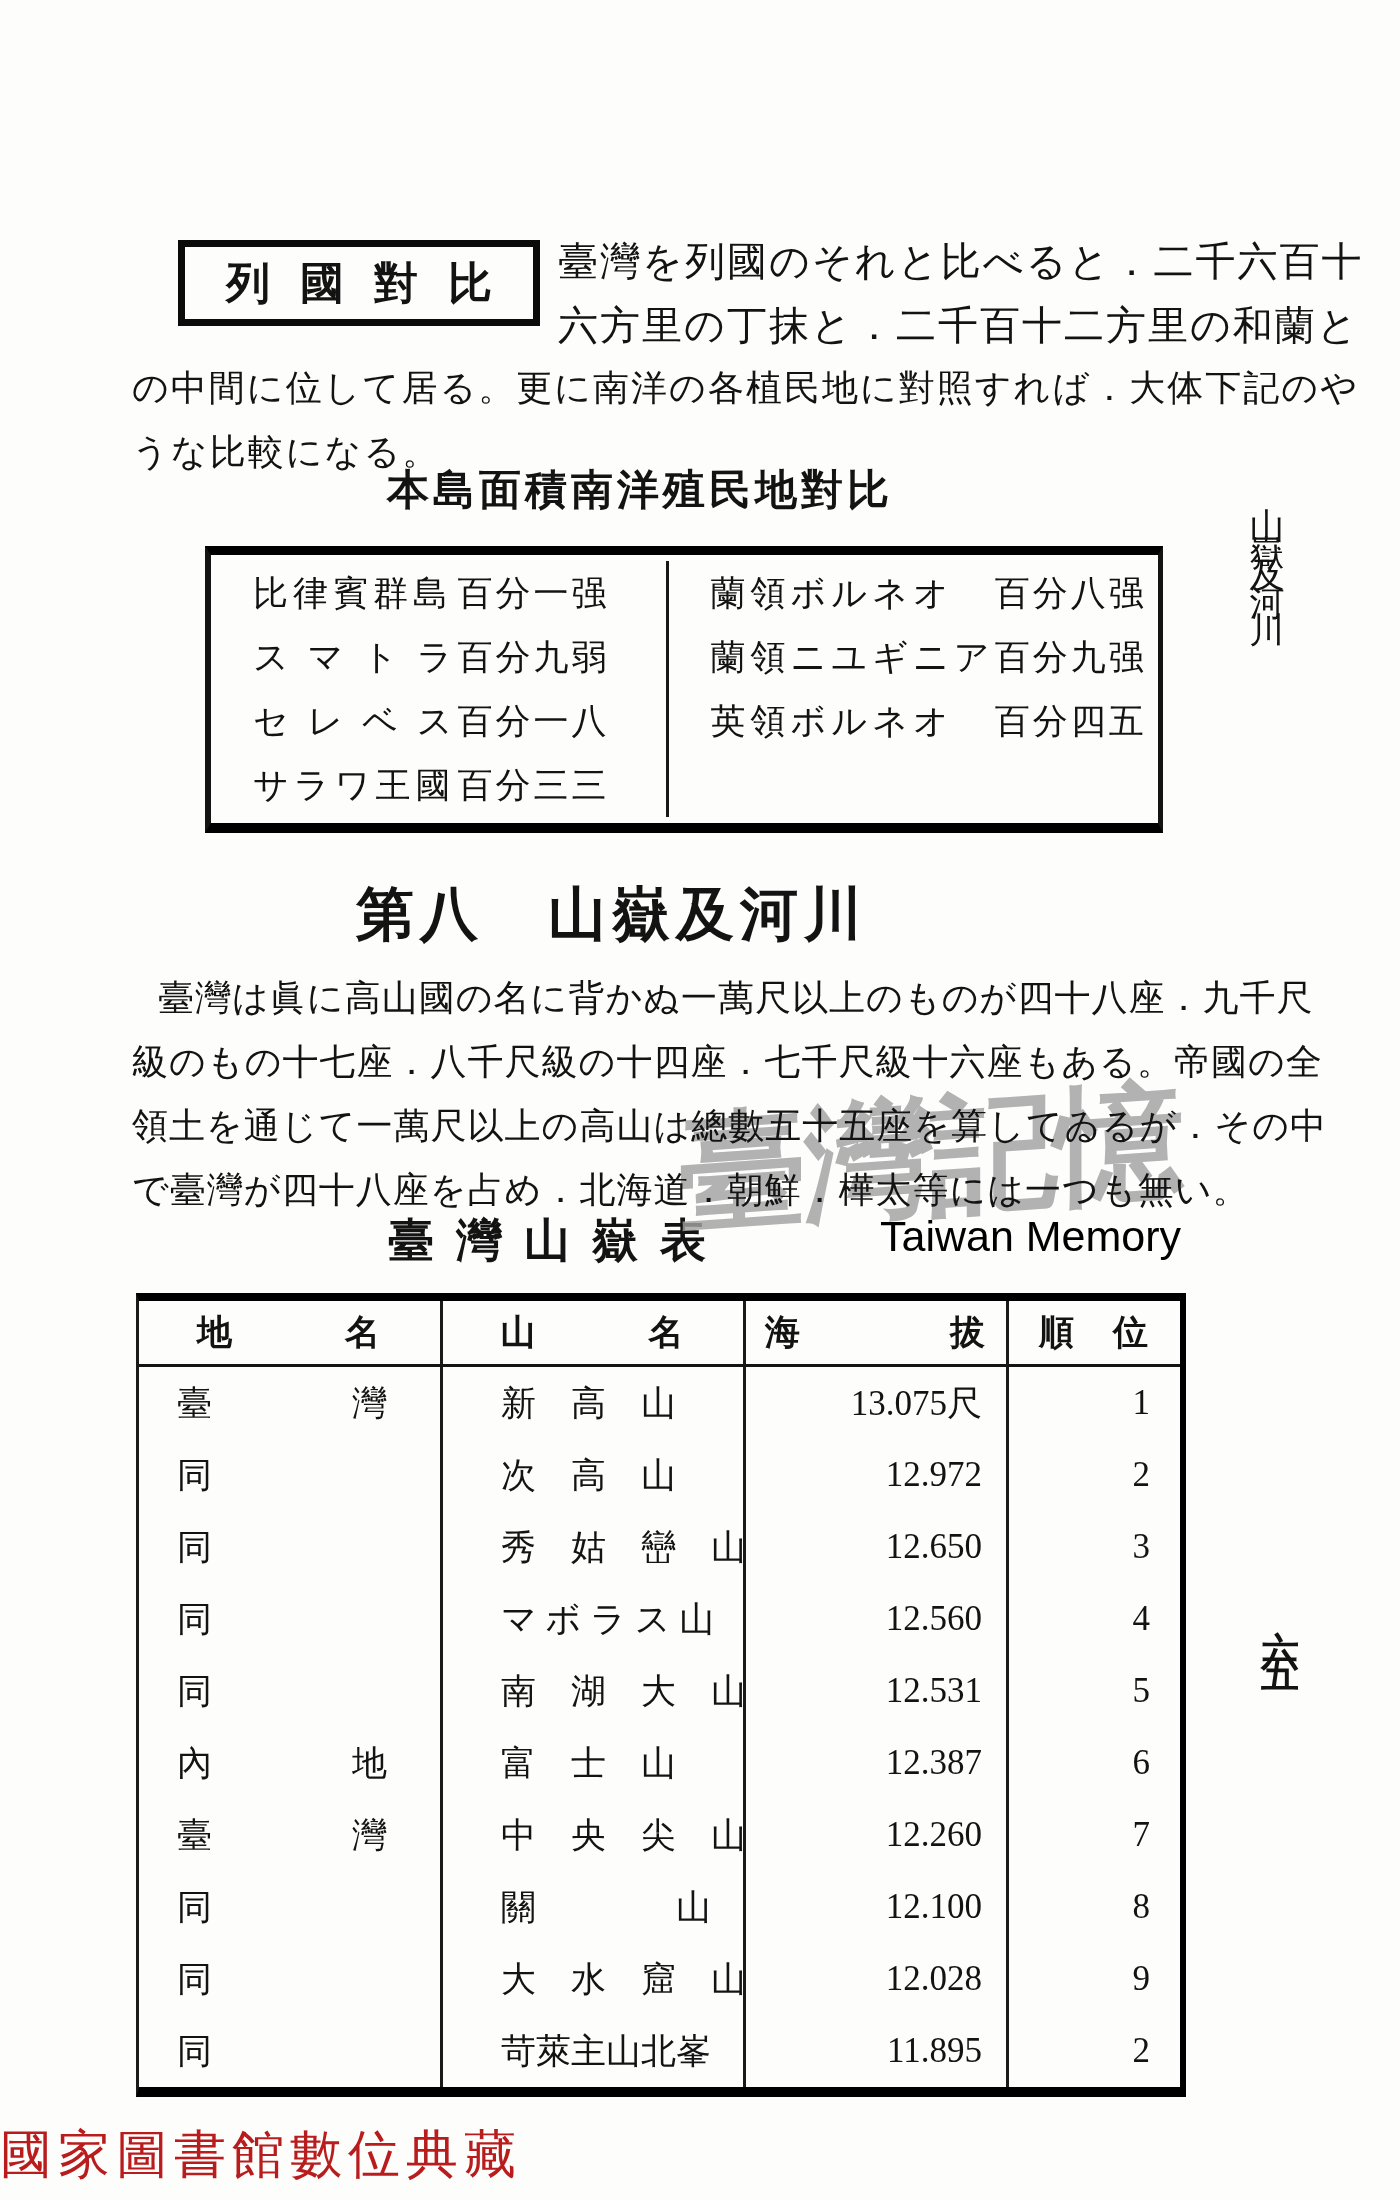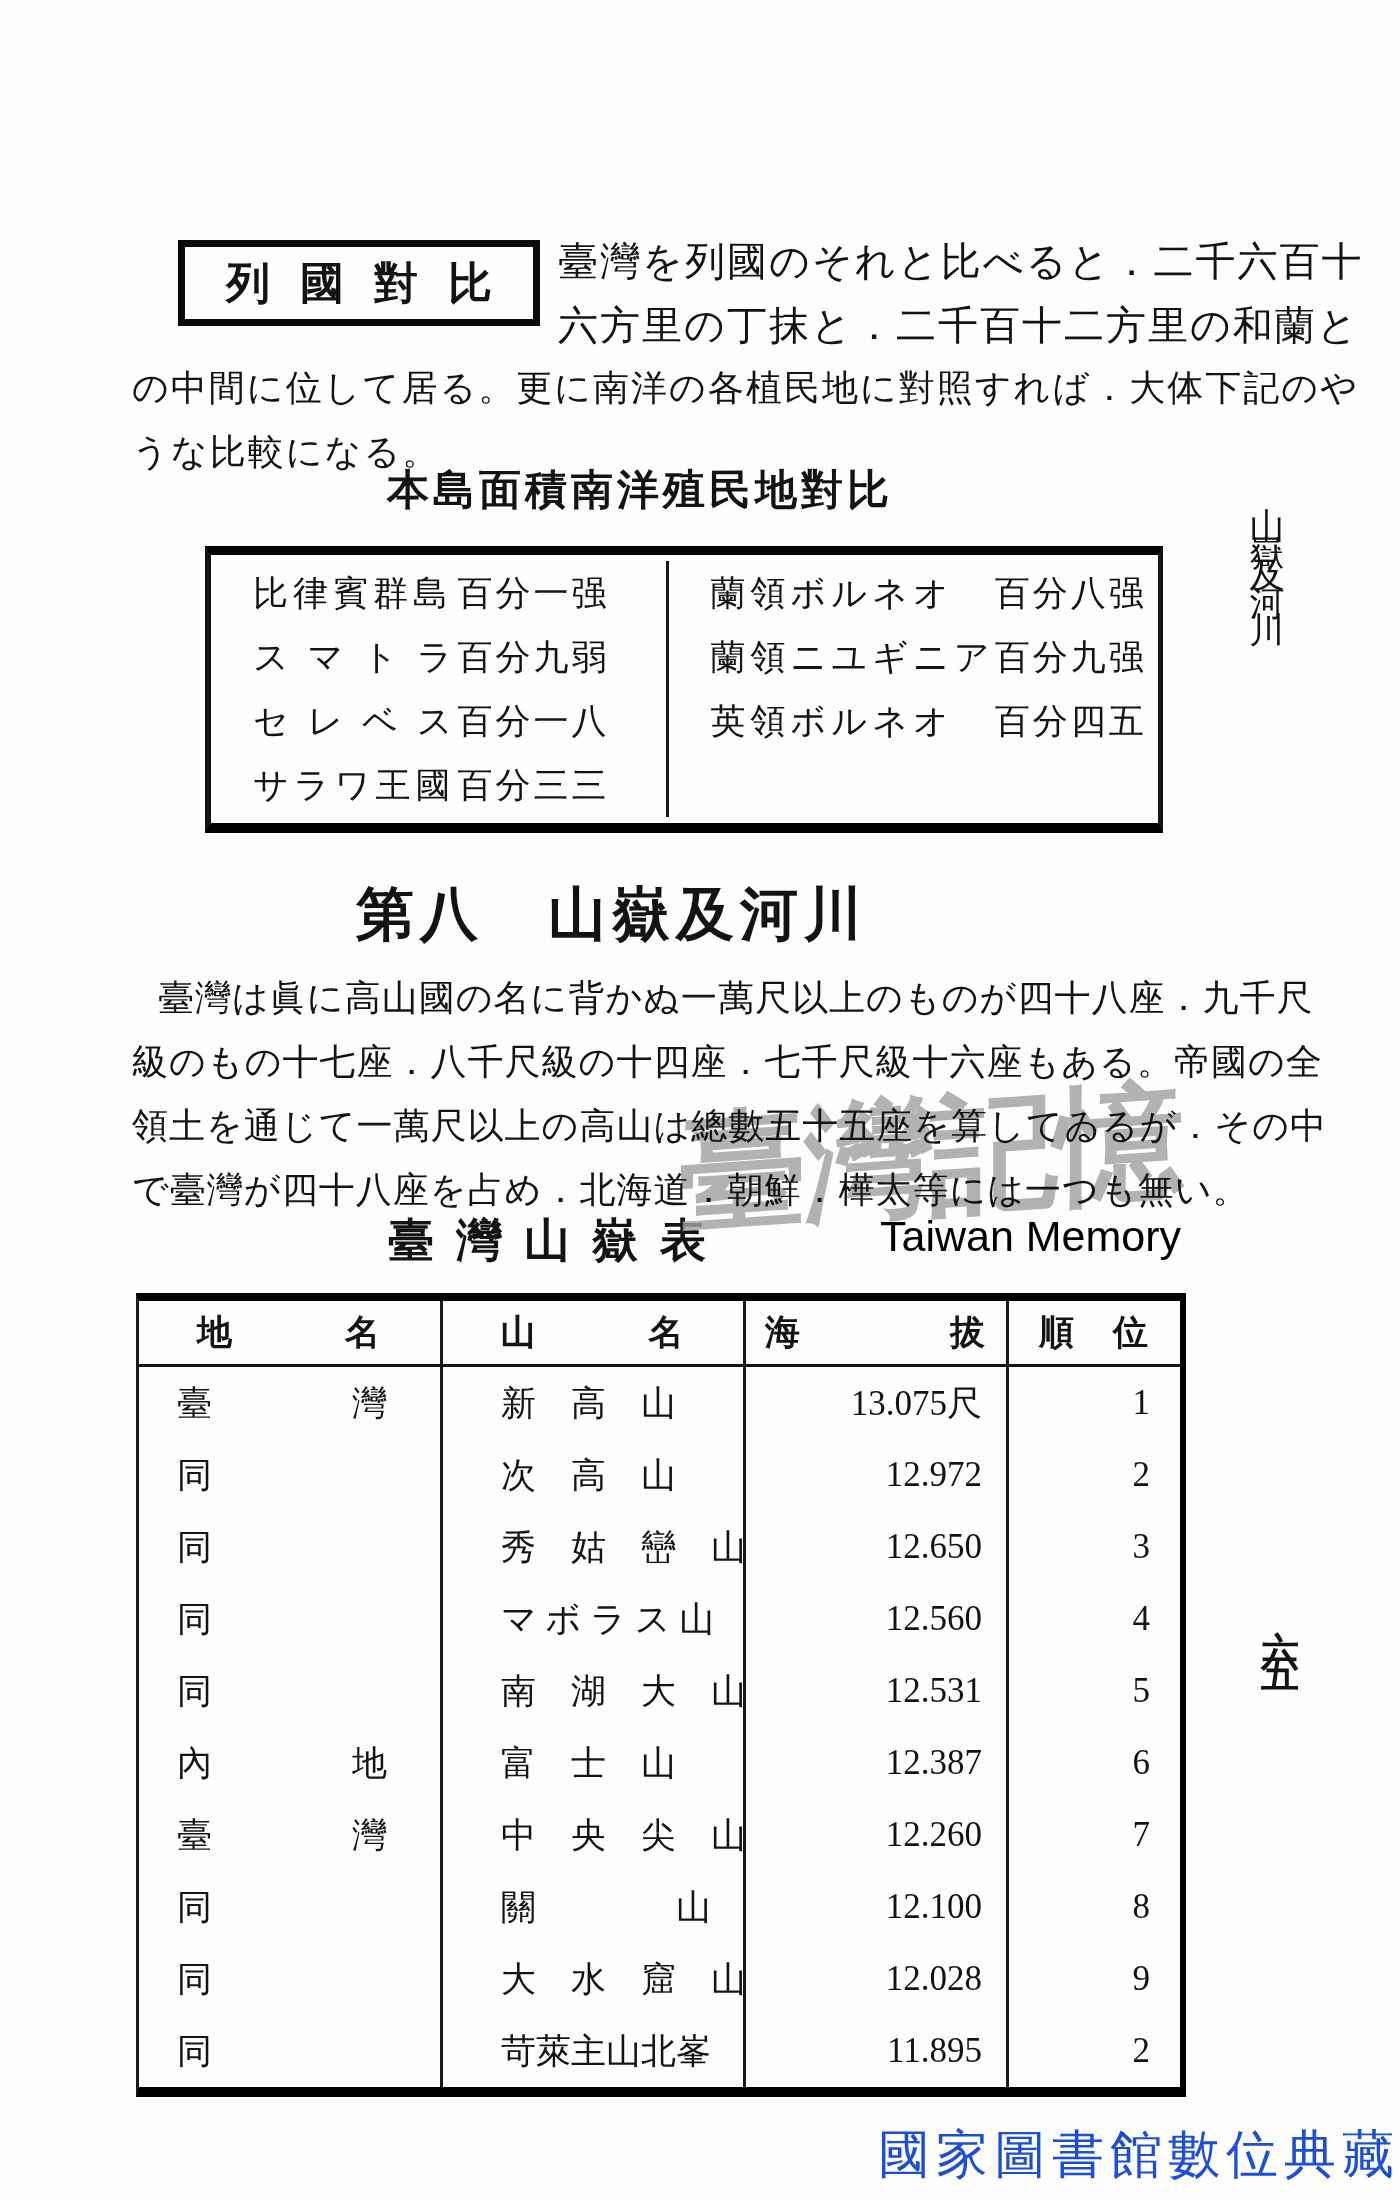--- a/index.html
+++ b/index.html
@@ -47,22 +47,22 @@
   .indent { padding-left:26px; }
 
   
   .wm-cjk {
     left:678px; top:1072px; font-size:128px; color:#a2a2a2; opacity:.82;
     font-weight:bold; letter-spacing:-2px; transform:rotate(-4deg) skewX(-4deg);
     z-index:1; white-space:nowrap;
   }
   .wm-en { left:880px; top:1212px; font-size:43px; color:#000000; z-index:1;
            font-family:"Liberation Sans","DejaVu Sans",sans-serif; }
-  .footer-wm { left:0; width:1400px; text-align:right; top:2120px;
-               font-size:52px; color:#1d4ed8; letter-spacing:6px; }
+  .footer-wm { left:0; width:1400px; text-align:left; top:2120px;
+               font-size:52px; color:#b91c1c; letter-spacing:6px; }
 
   
   .mtn-title { left:388px; top:1210px; font-size:46px; font-weight:bold; letter-spacing:22px; white-space:nowrap; }
   .mtn-table {
     left:136px; top:1293px; width:1050px; box-sizing:border-box; z-index:2; background:transparent;
     border-top:8px solid #000; border-bottom:10px solid #000;
     border-left:3px solid #1a1a1a; border-right:6px solid #000;
   }
   .mtn-row { display:grid; grid-template-columns:301px 303px 263px 1fr; }
   .mtn-row > div { border-left:3px solid #1a1a1a; display:flex; align-items:center;

